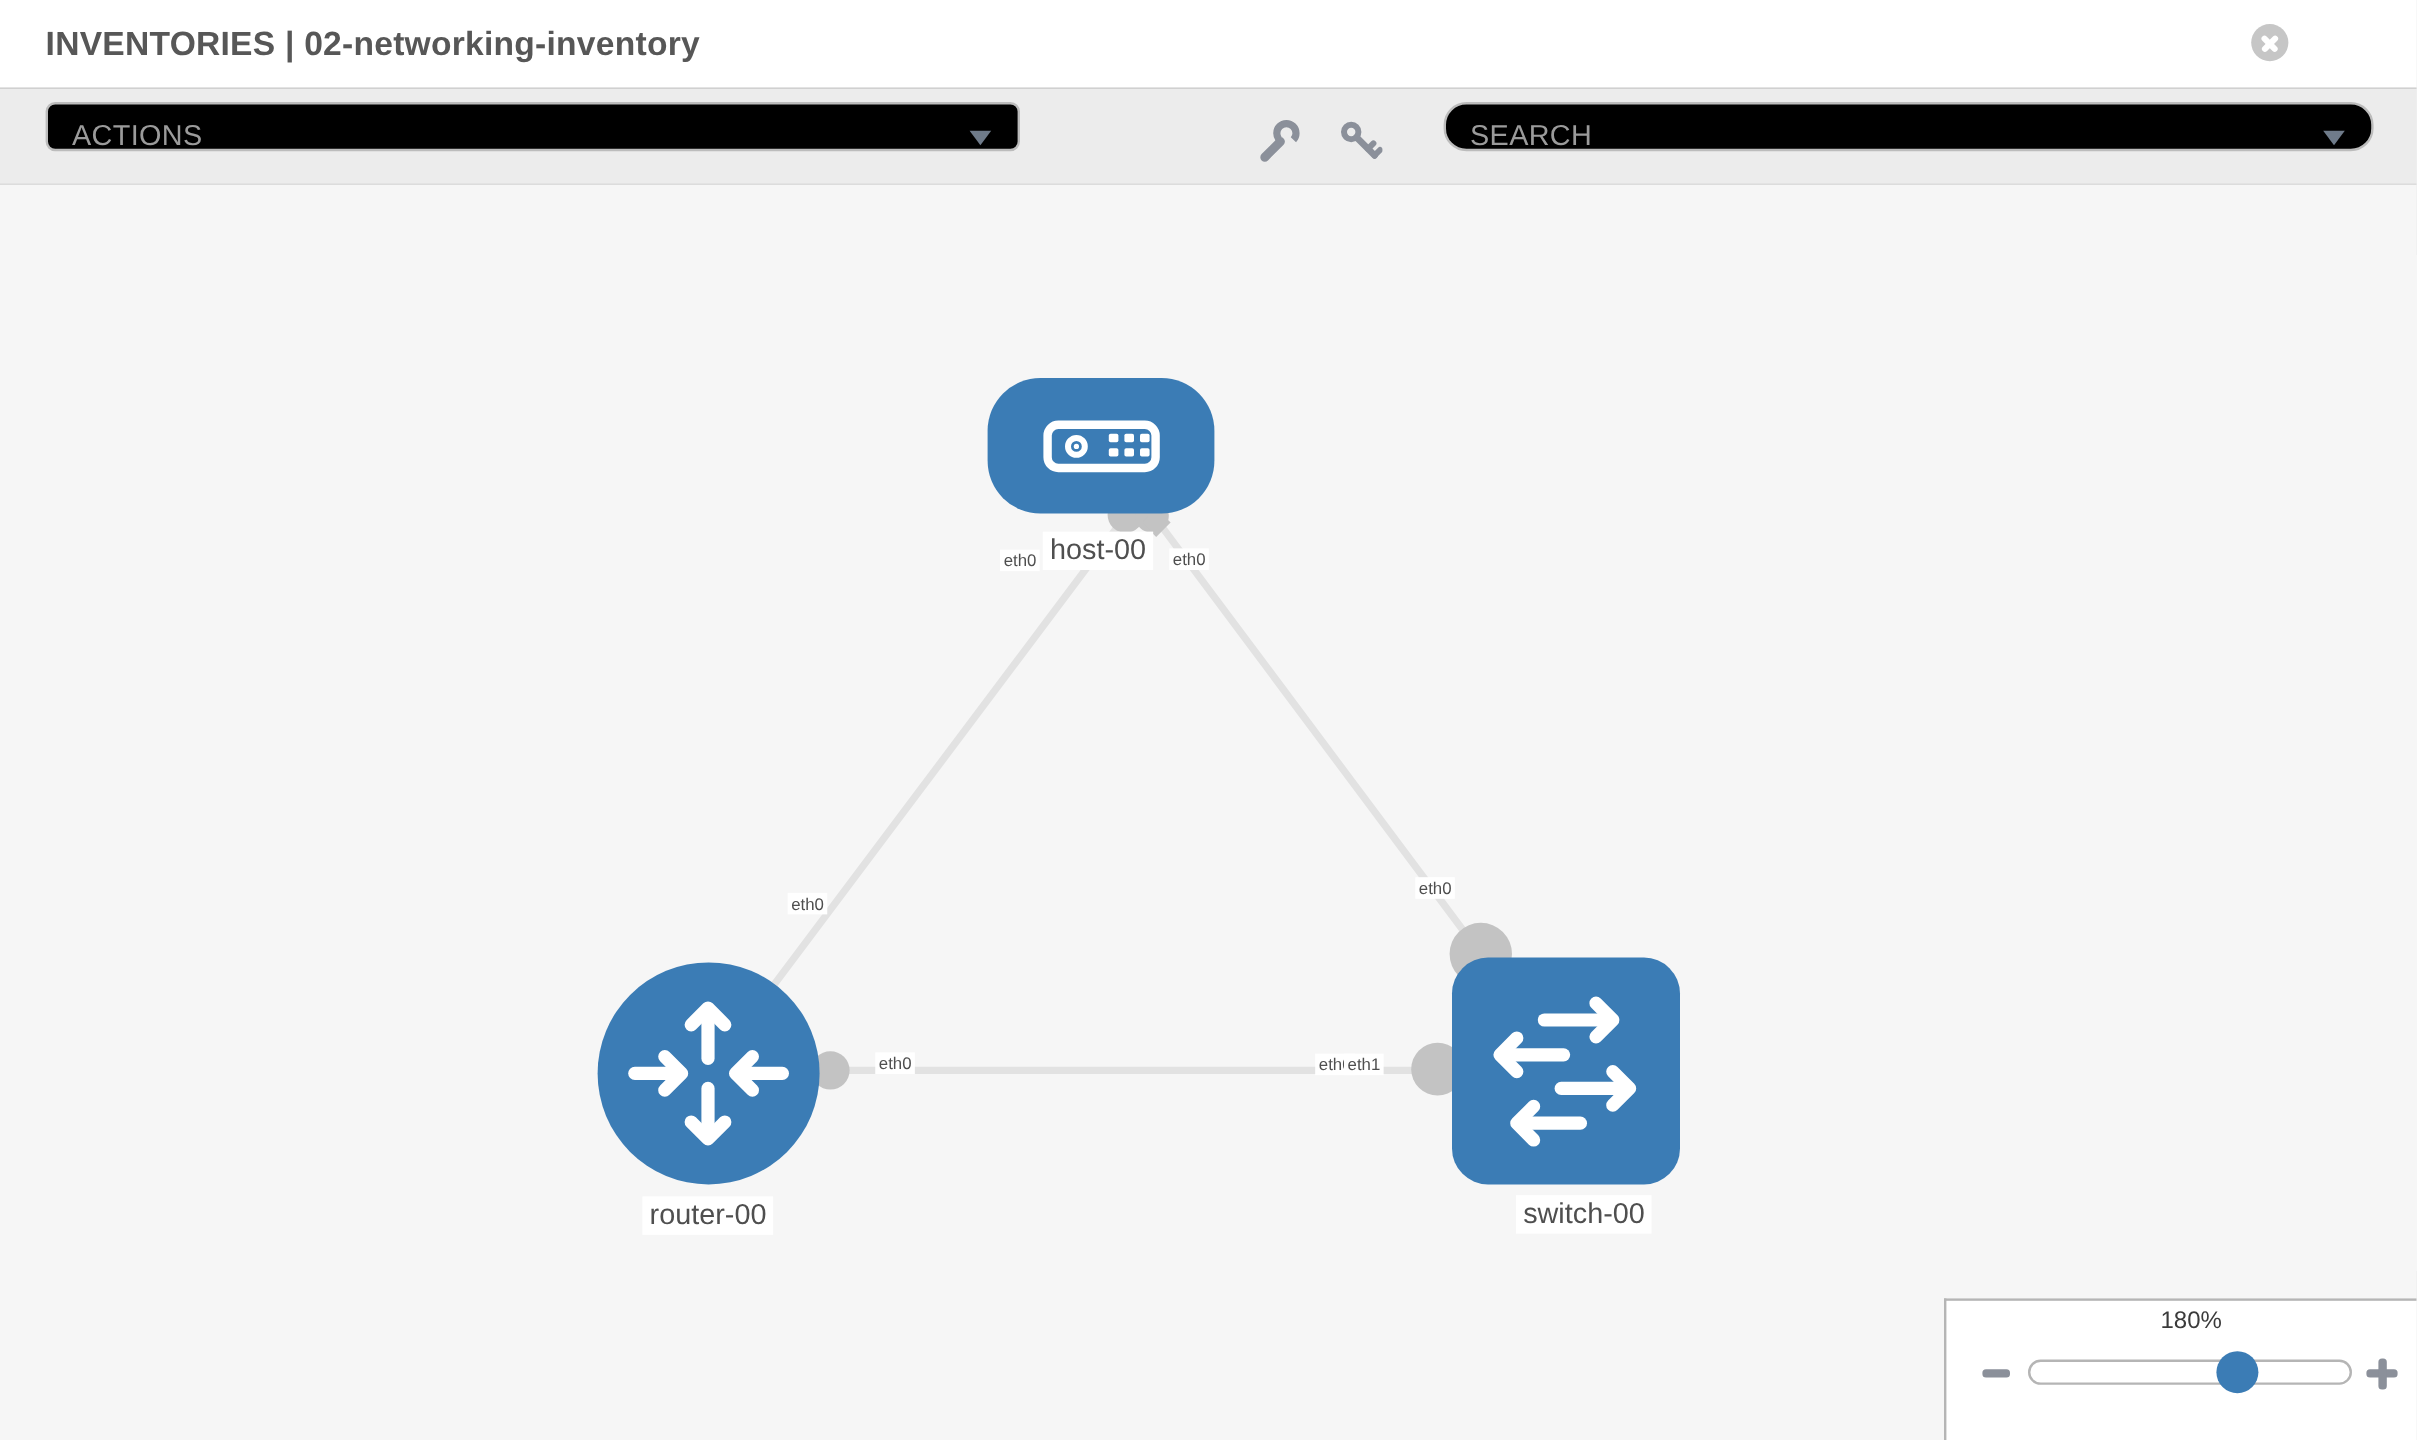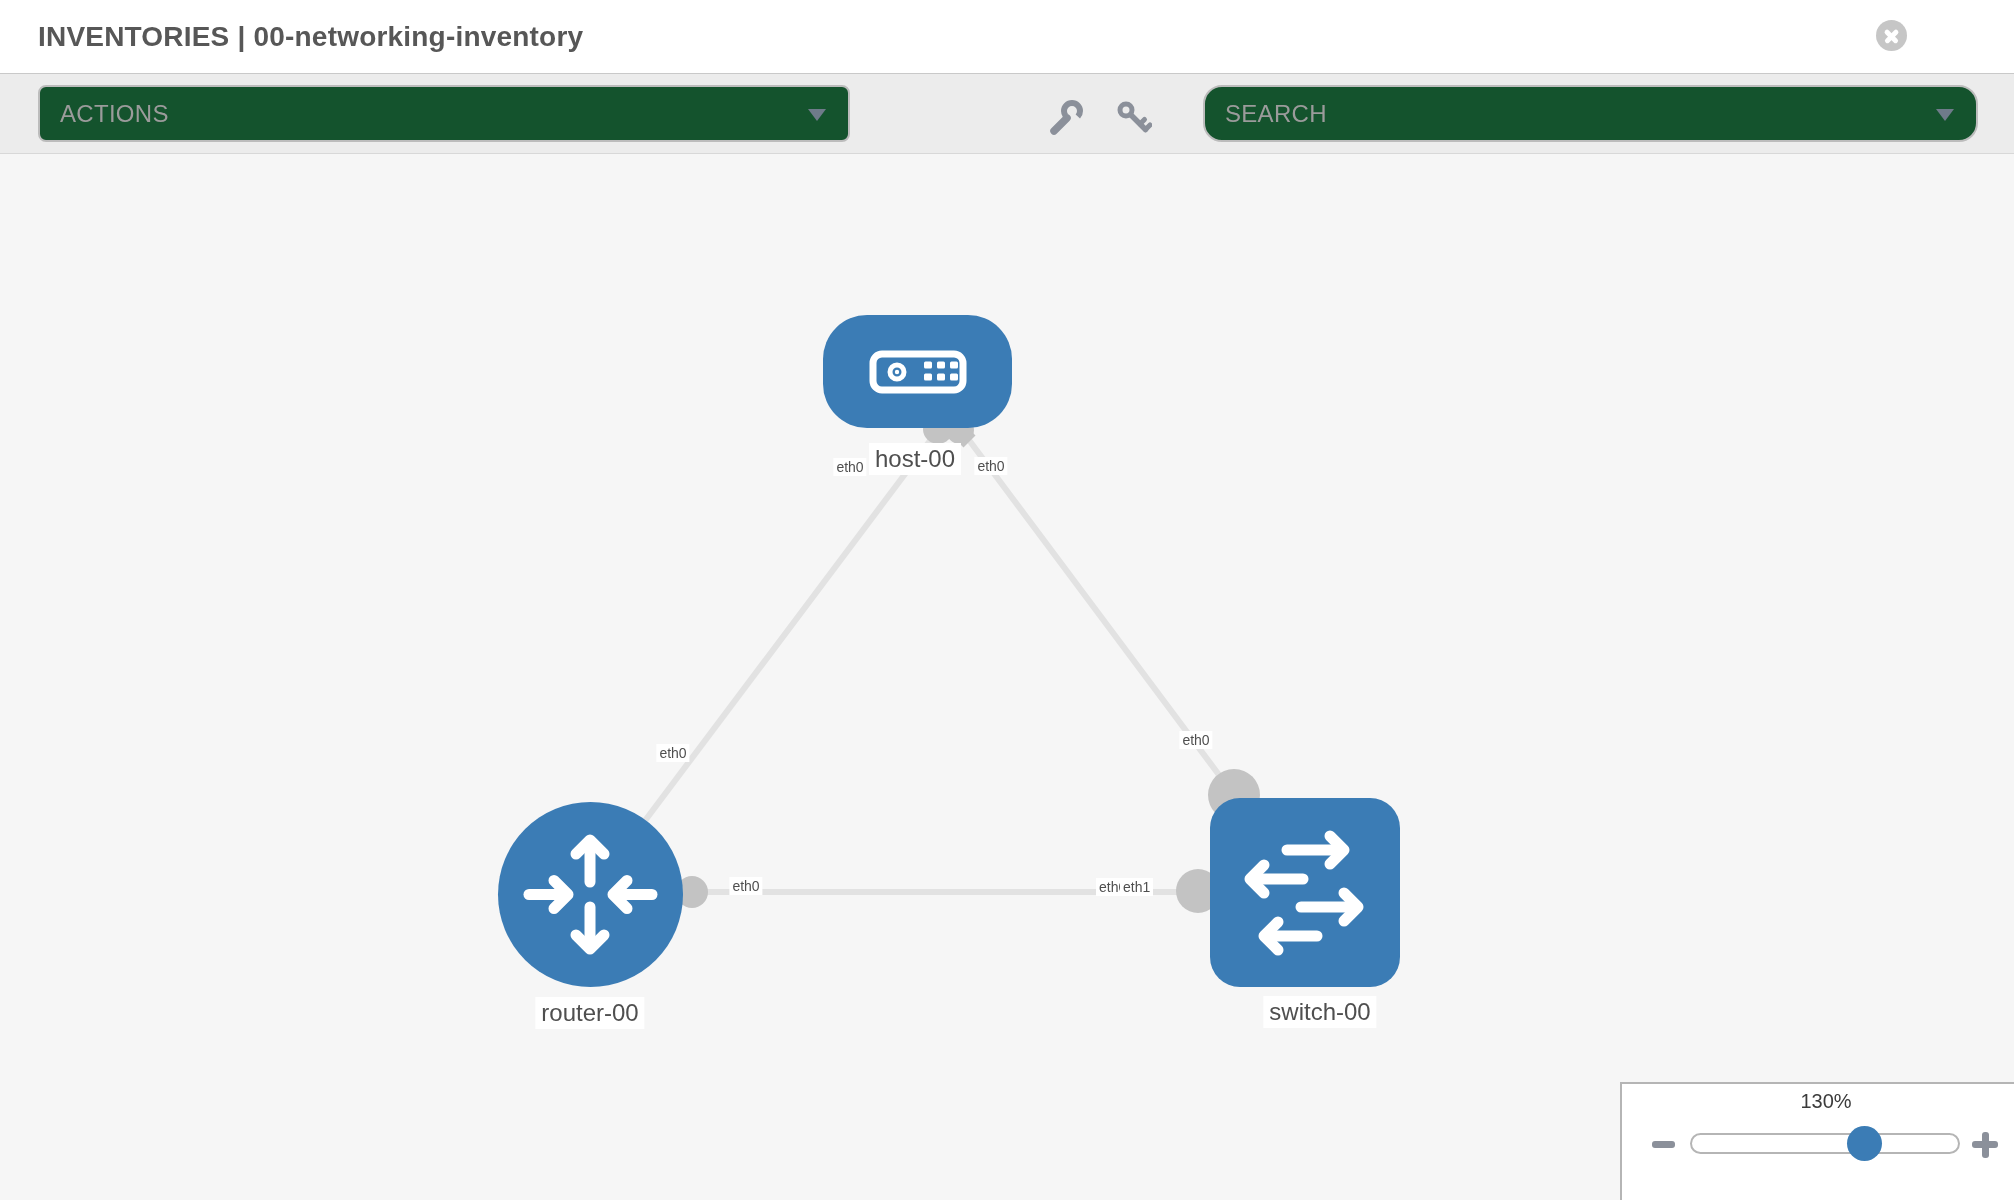--- a/index.html
+++ b/index.html
@@ -26,22 +26,22 @@
   }
   .close-btn .bar.a{transform:rotate(45deg);}
   .close-btn .bar.b{transform:rotate(-45deg);}
   
   .toolbar{
     position:absolute;left:0;top:73px;width:2014px;height:81px;
     background:#ececec;border-top:1px solid #c9c9c9;border-bottom:1px solid #d8d8d8;
     z-index:30;box-sizing:border-box;
   }
   .dropdown{
-    position:absolute;top:11px;height:57px;box-sizing:border-box;
-    background:#14532d;border:2px solid #bcbcbc;border-radius:8px;cursor:pointer;
+    position:absolute;top:11px;height:41px;box-sizing:border-box;
+    background:#000000;border:2px solid #bcbcbc;border-radius:8px;cursor:pointer;
   }
   .dropdown .dd-label{
     position:absolute;left:20px;top:0;line-height:53px;font-size:24px;color:#9b9b9b;letter-spacing:.3px;
   }
   .caret{
     position:absolute;right:22px;top:22px;width:0;height:0;
     border-left:9px solid transparent;border-right:9px solid transparent;
     border-top:12px solid #6f7b8a;
   }
   .actions-dd{left:38px;width:812px;}
@@ -156,21 +156,21 @@
 
   <span class="graph-label if-label" style="left:850px;top:467px;">eth0</span>
   <span class="graph-label if-label" style="left:673px;top:753px;">eth0</span>
   <span class="graph-label if-label" style="left:991px;top:466px;">eth0</span>
   <span class="graph-label if-label" style="left:1196px;top:740px;">eth0</span>
   <span class="graph-label if-label" style="left:746px;top:886px;">eth0</span>
   <span class="graph-label if-label left-anchored" style="left:1096px;top:887px;z-index:10;">eth0</span>
   <span class="graph-label if-label left-anchored" style="left:1120px;top:887px;z-index:11;text-align:right;">eth1</span>
 
   <div class="header">
-    <span class="header-title">INVENTORIES | 00-networking-inventory</span>
+    <span class="header-title">INVENTORIES | 02-networking-inventory</span>
     <div class="close-btn">
       <span class="bar a"></span>
       <span class="bar b"></span>
     </div>
   </div>
 
   <div class="toolbar">
     <div class="dropdown actions-dd">
       <span class="dd-label">ACTIONS</span>
       <span class="caret"></span>
@@ -188,21 +188,21 @@
       <path d="M29.5 29.5 L34 25" stroke="#8b909a" stroke-width="5" stroke-linecap="round" fill="none"></path>
     </svg>
 
     <div class="dropdown search-dd">
       <span class="dd-label">SEARCH</span>
       <span class="caret"></span>
     </div>
   </div>
 
   <div class="zoom-panel">
-    <div class="zoom-value">130%</div>
+    <div class="zoom-value">180%</div>
     <div class="zoom-btn zoom-minus">
       <span class="bar"></span>
     </div>
     <div class="zoom-track"></div>
     <div class="zoom-knob"></div>
     <div class="zoom-btn zoom-plus">
       <span class="h"></span>
       <span class="v"></span>
     </div>
   </div>

